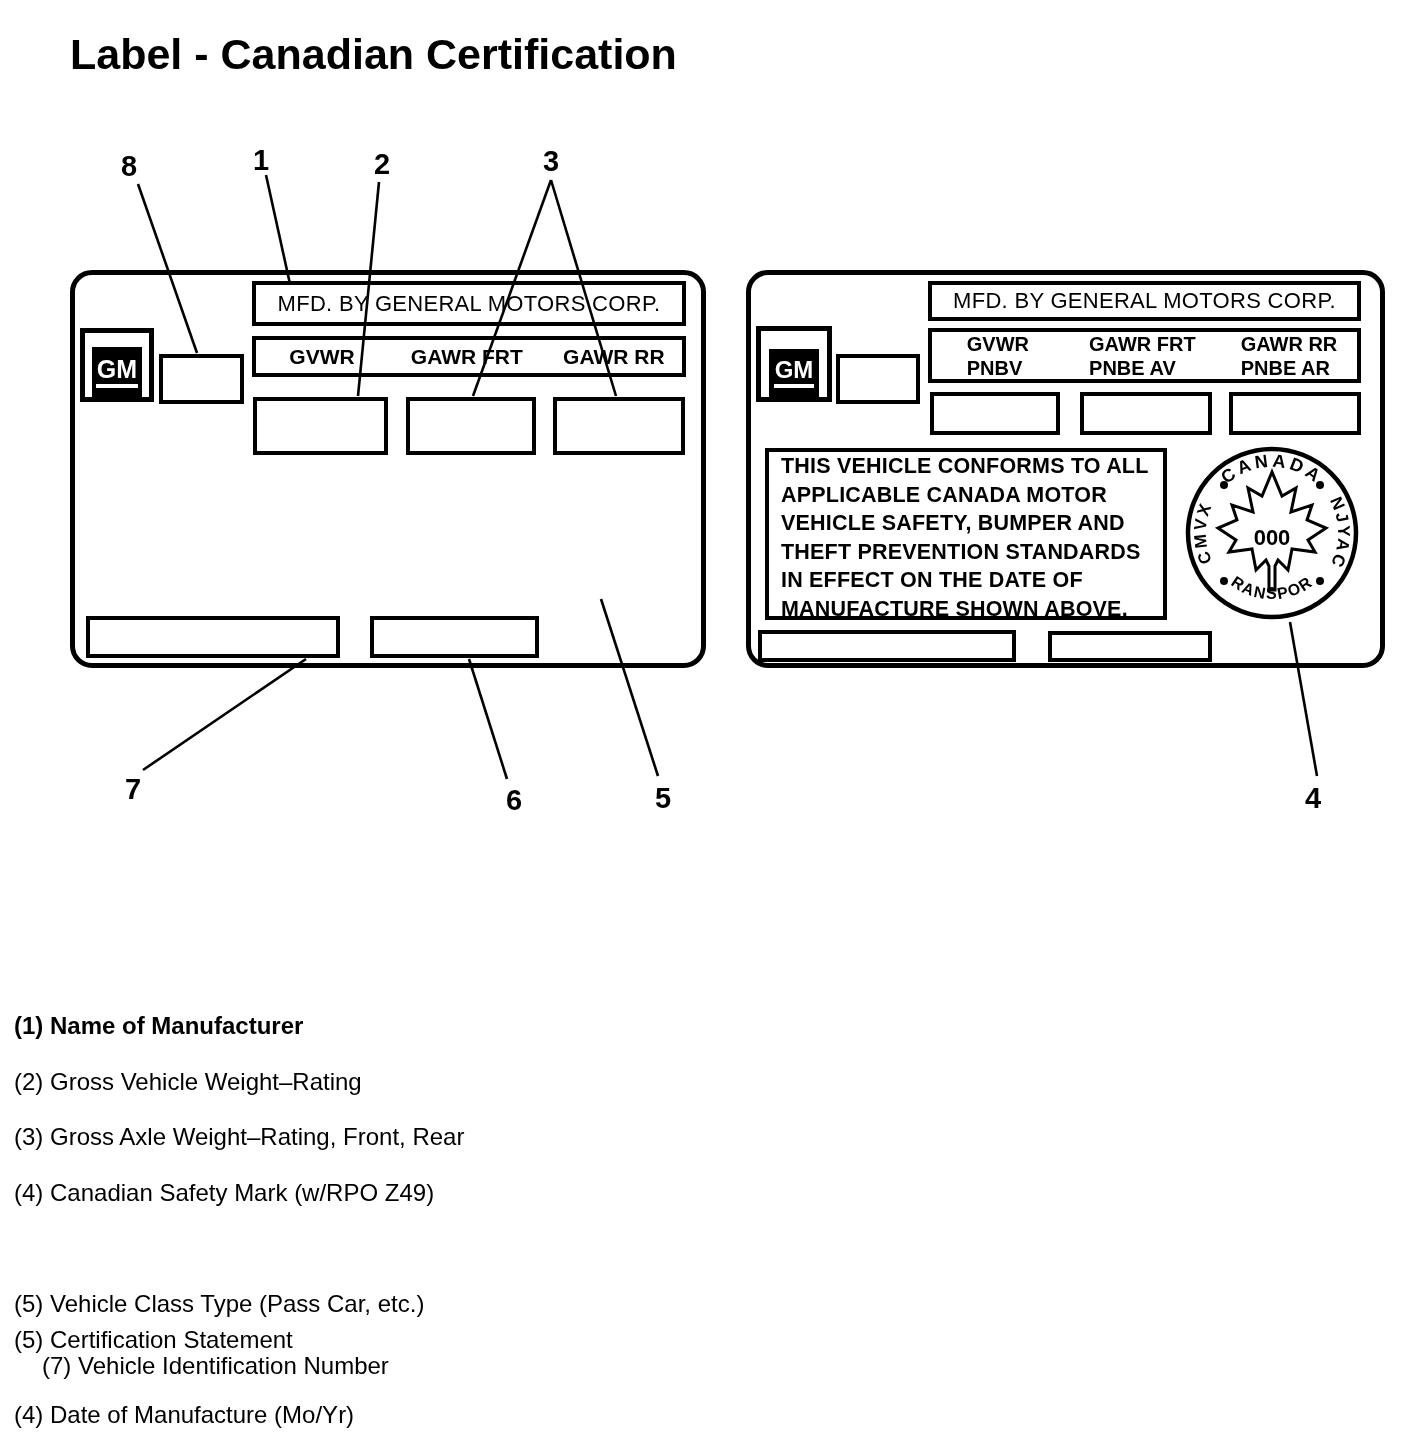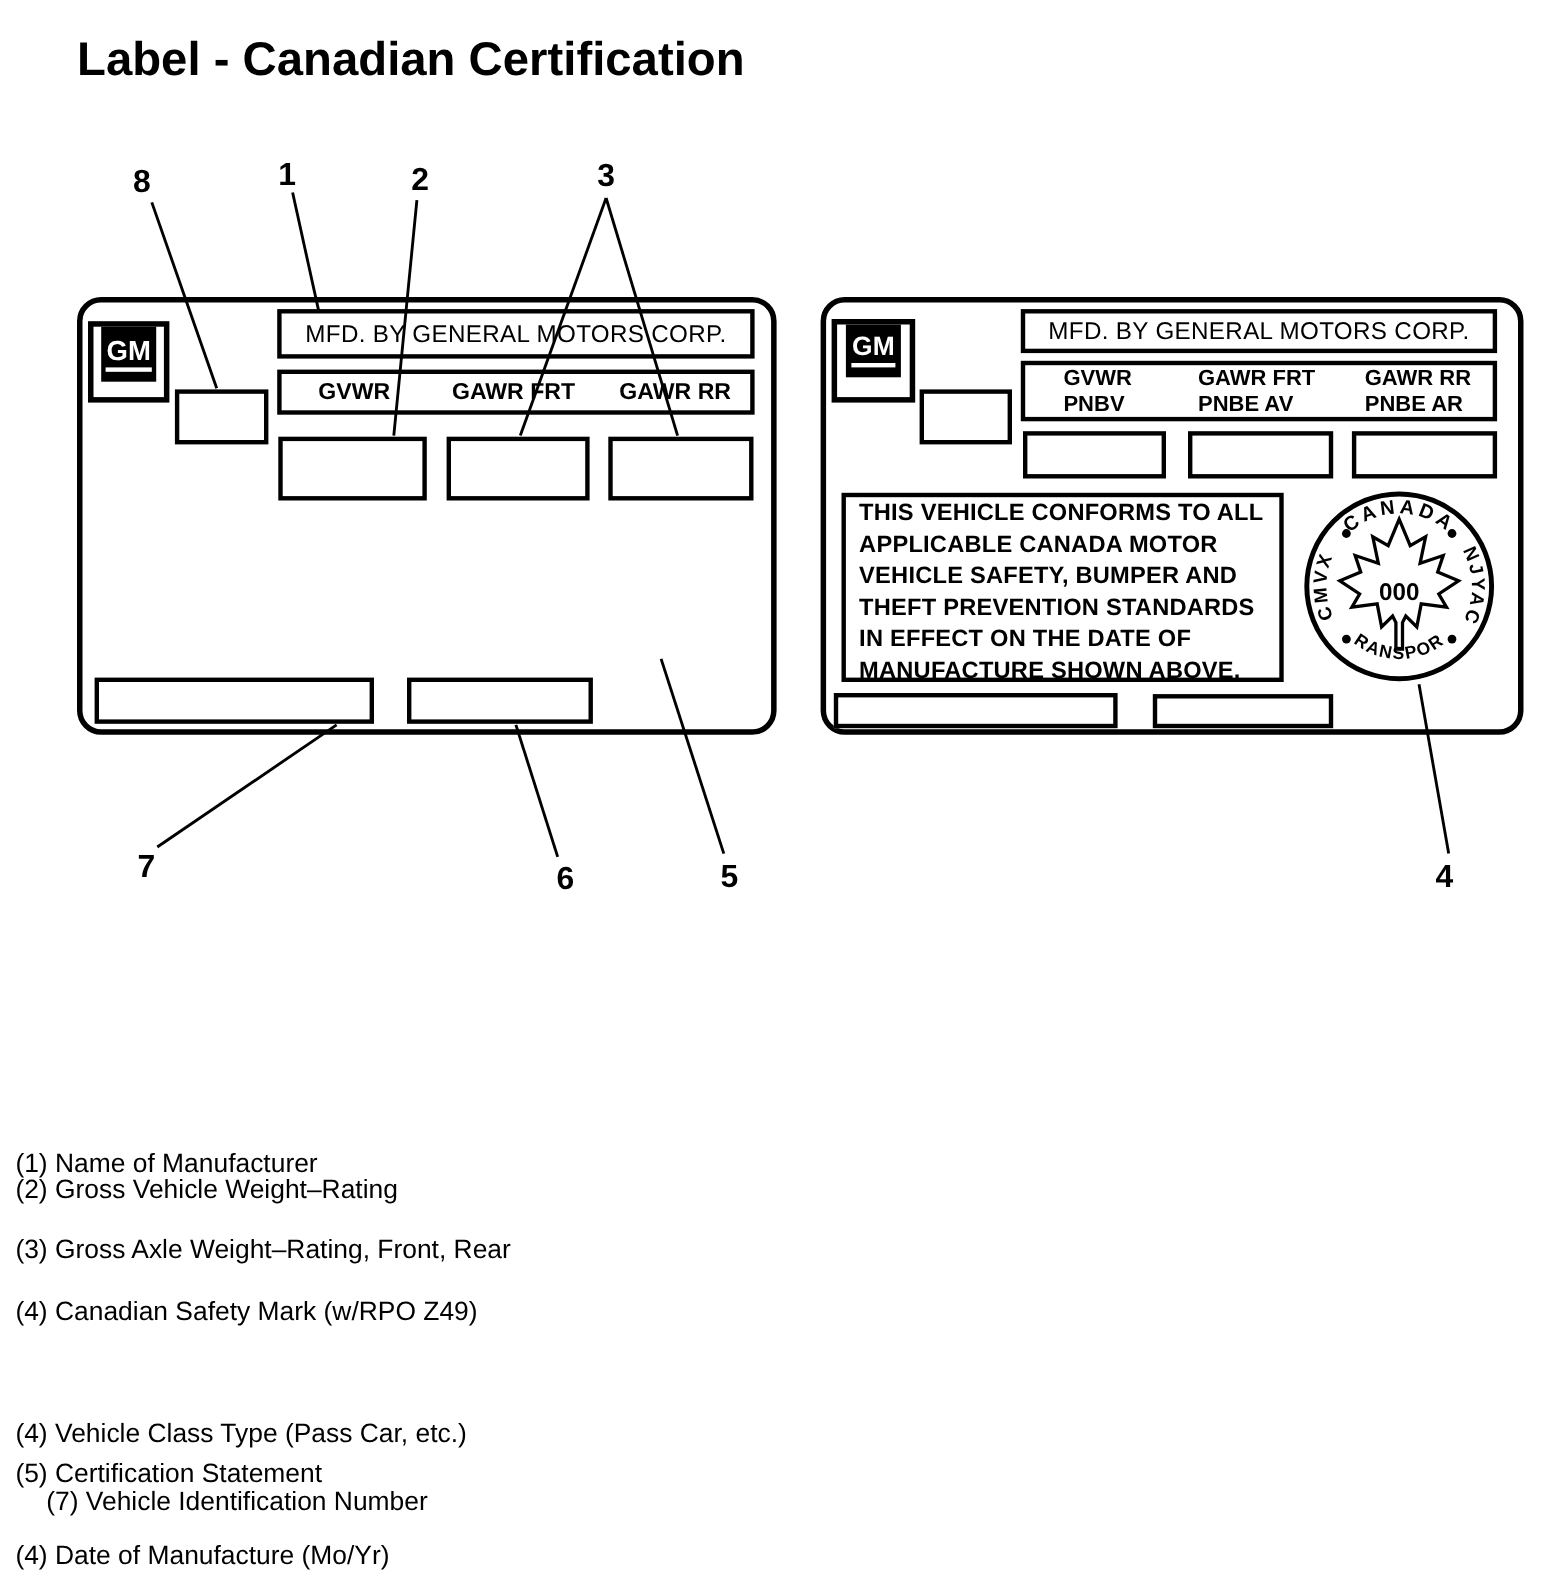--- a/index.html
+++ b/index.html
@@ -29,21 +29,21 @@
   }
   .hdr-cell.two-line{font-size:20px;line-height:24px;}
   .hdr-cell .pair{text-align:left;white-space:pre-line;}
   .cert-box{
     font-weight:bold;font-size:21.5px;line-height:28px;letter-spacing:0.2px;
     white-space:pre-line;padding:6px 6px 0 12px;
   }
   .cert-box.ca{line-height:28.5px;padding-top:0;}
   .gm-logo{
     position:absolute;border:5px solid #000;background:#fff;box-sizing:border-box;
-    display:flex;align-items:flex-start;justify-content:center;
+    display:flex;align-items:flex-end;justify-content:center;margin-top:36px;
   }
   .gm-inner{
     background:#000;color:#fff;display:flex;align-items:center;justify-content:center;
   }
   .gm-text{
     font-weight:bold;border-bottom:4px solid #fff;padding:0 1px 2px 1px;line-height:1;
   }
   .callout-num{
     position:absolute;transform:translate(-50%,-50%);
     font-size:29px;font-weight:bold;line-height:1;
@@ -179,23 +179,23 @@
   <span class="callout-num" style="left:129px;top:166px;">8</span>
   <span class="callout-num" style="left:261px;top:160px;">1</span>
   <span class="callout-num" style="left:382px;top:164px;">2</span>
   <span class="callout-num" style="left:551px;top:161px;">3</span>
   <span class="callout-num" style="left:133px;top:789px;">7</span>
   <span class="callout-num" style="left:514px;top:800px;">6</span>
   <span class="callout-num" style="left:663px;top:798px;">5</span>
   <span class="callout-num" style="left:1313px;top:798px;">4</span>
 
   <div>
-    <div class="legend-item" style="top:1044px;">(1) Name of Manufacturer</div>
+    <div class="legend-item" style="top:1012px;font-weight:bold;">(1) Name of Manufacturer</div>
     <div class="legend-item" style="top:1068px;">(2) Gross Vehicle Weight–Rating</div>
     <div class="legend-item" style="top:1123px;">(3) Gross Axle Weight–Rating, Front, Rear</div>
     <div class="legend-item" style="top:1179px;">(4) Canadian Safety Mark (w/RPO Z49)</div>
     <div class="legend-item" style="top:1292px;margin-top:34px;">(5) Certification Statement</div>
-    <div class="legend-item" style="top:1290px;">(4) Vehicle Class Type (Pass Car, etc.)</div>
+    <div class="legend-item" style="top:1290px;">(5) Vehicle Class Type (Pass Car, etc.)</div>
     <div class="legend-item" style="top:1352px;margin-left:28px;">(7) Vehicle Identification Number</div>
     <div class="legend-item" style="top:1401px;">(4) Date of Manufacture (Mo/Yr)</div>
   </div>
 
 </div>
 
 </body></html>

